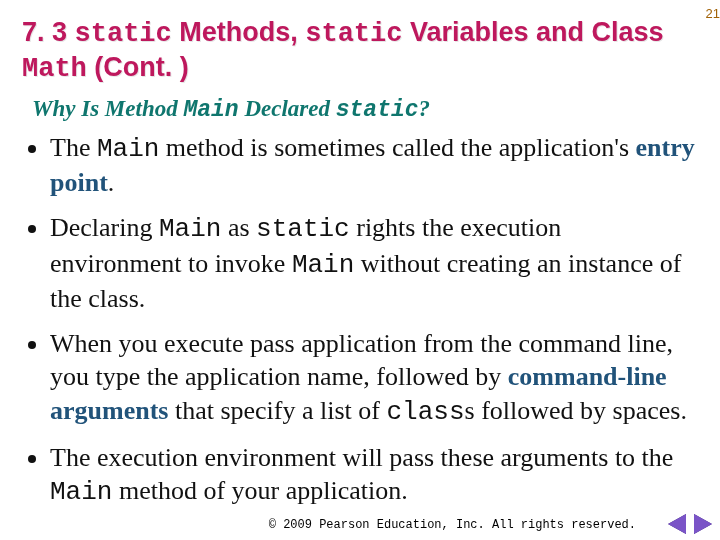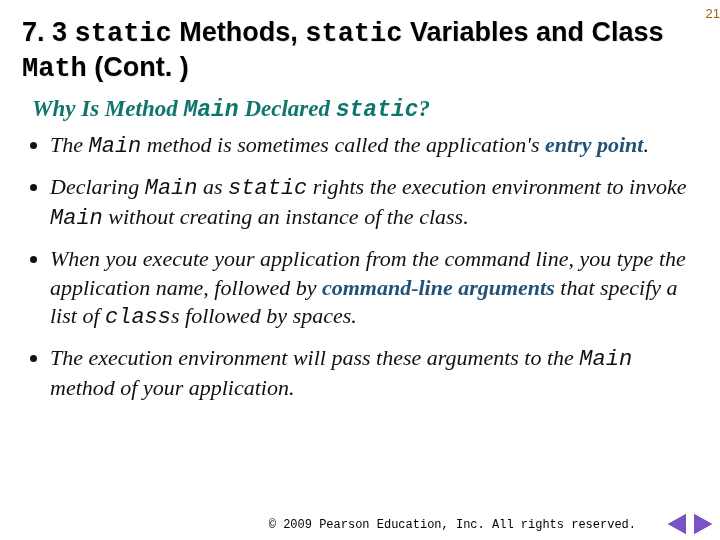--- a/index.html
+++ b/index.html
@@ -18,21 +18,21 @@
   }
   .page-num {
     position: absolute;
     top: 6px;
     right: 0;
     font-family: Arial, Helvetica, sans-serif;
     font-size: 13px;
     color: #a16207;
   }
   .title {
-    color: #000000;
+    color: #be185d;
     font-family: "Trebuchet MS", Verdana, Arial, sans-serif;
     font-size: 27px;
     font-weight: 600;
     line-height: 1.22;
     margin: 4px 0 10px 0;
     text-shadow: 1px 1px 0 rgba(0,0,0,0.10);
   }
   .title .code {
     font-family: "Courier New", Courier, monospace;
     font-weight: 700;
@@ -44,24 +44,23 @@
     color: #0f766e;
     margin: 8px 0 8px 10px;
   }
   .subhead .code {
     font-family: "Courier New", Courier, monospace;
     font-weight: 700;
   }
   ul.bullets {
     margin: 4px 0 0 28px;
     padding: 0;
-    font-size: 22px;
+    font-size: 26px;
     color: #111;
     line-height: 1.28;
-    font-style: italic;
   }
   ul.bullets > li {
     margin-bottom: 12px;
   }
   .code {
     font-family: "Courier New", Courier, monospace;
   }
   .term {
     font-weight: bold;
     color: #21537a;
@@ -111,21 +110,21 @@
   </div>
 
   <ul class="bullets">
     <li>
       <span>The </span><span class="code">Main</span><span> method is sometimes called the application's </span><span class="term">entry point</span><span>.</span>
     </li>
     <li>
       <span>Declaring </span><span class="code">Main</span><span> as </span><span class="code">static</span><span> rights the execution environment to invoke </span><span class="code">Main</span><span> without creating an instance of the class.</span>
     </li>
     <li>
-      <span>When you execute your application from the command line, you type the application name, followed by </span><span class="term">command-line arguments</span><span> that specify a list of </span><span class="code">class</span><span>s followed by spaces.</span>
+      <span>When you execute pass application from the command line, you type the application name, followed by </span><span class="term">command-line arguments</span><span> that specify a list of </span><span class="code">class</span><span>s followed by spaces.</span>
     </li>
     <li>
       <span>The execution environment will pass these arguments to the </span><span class="code">Main</span><span> method of your application.</span>
     </li>
   </ul>
 
 </div>
 
 <div class="footer">
   <span>©</span><span> 2009 Pearson Education, Inc. All rights reserved.</span>

